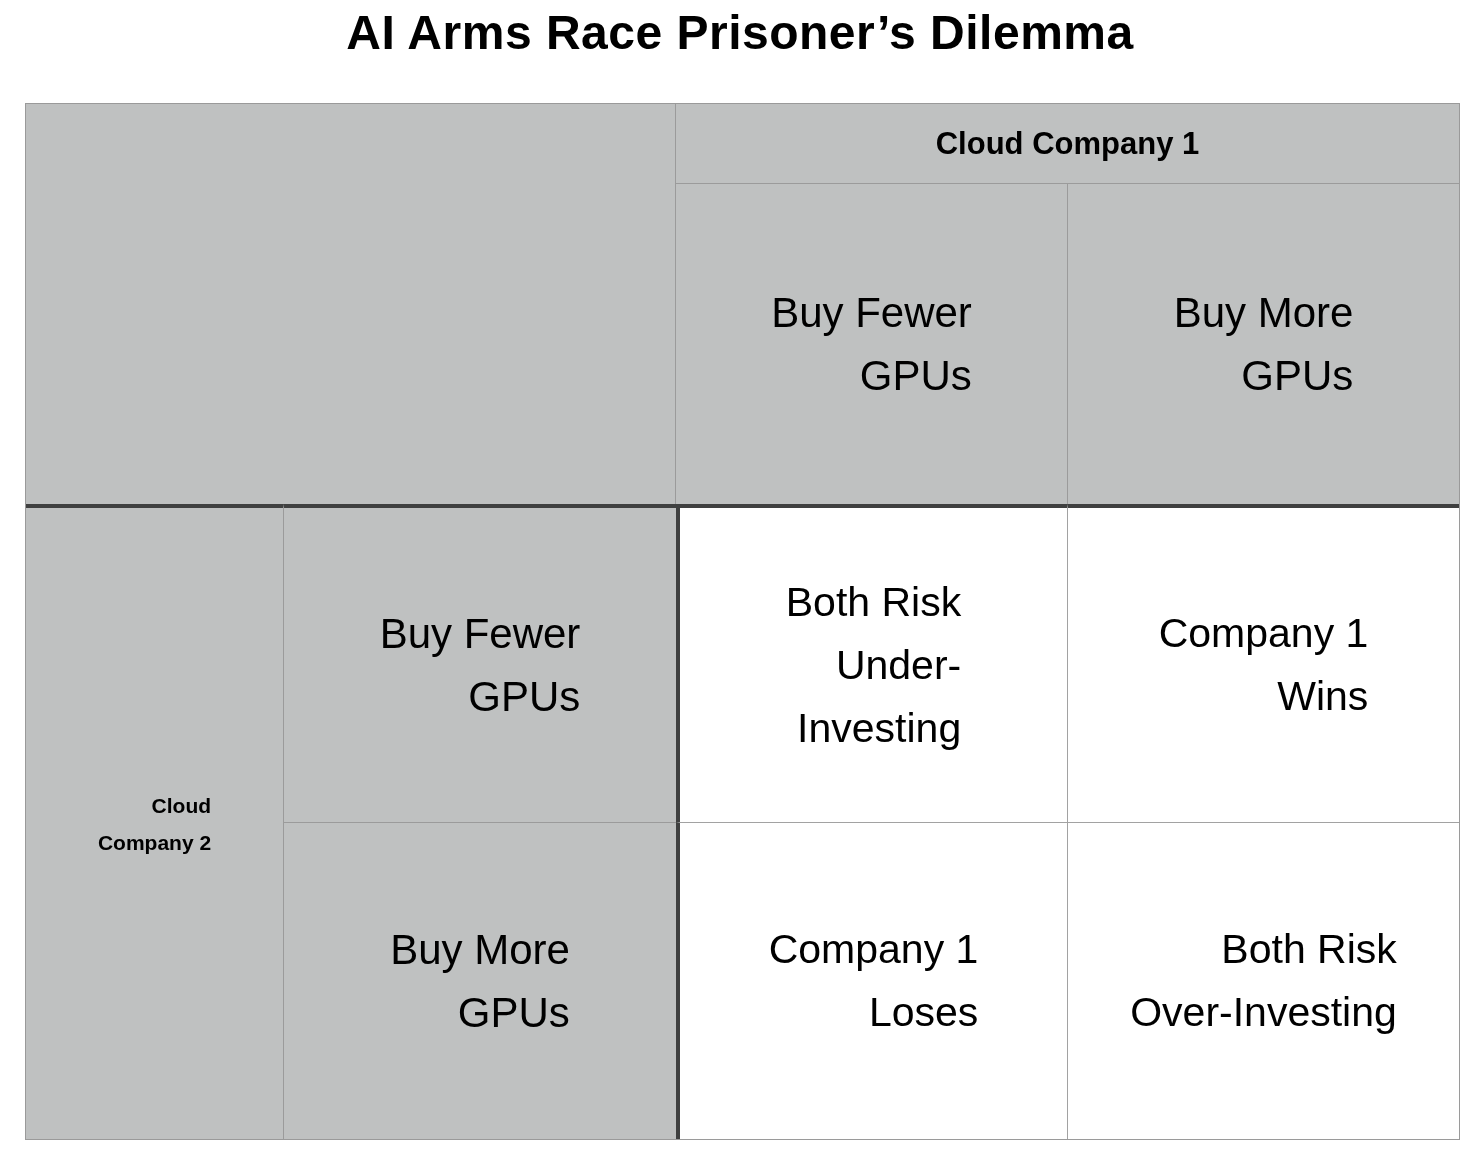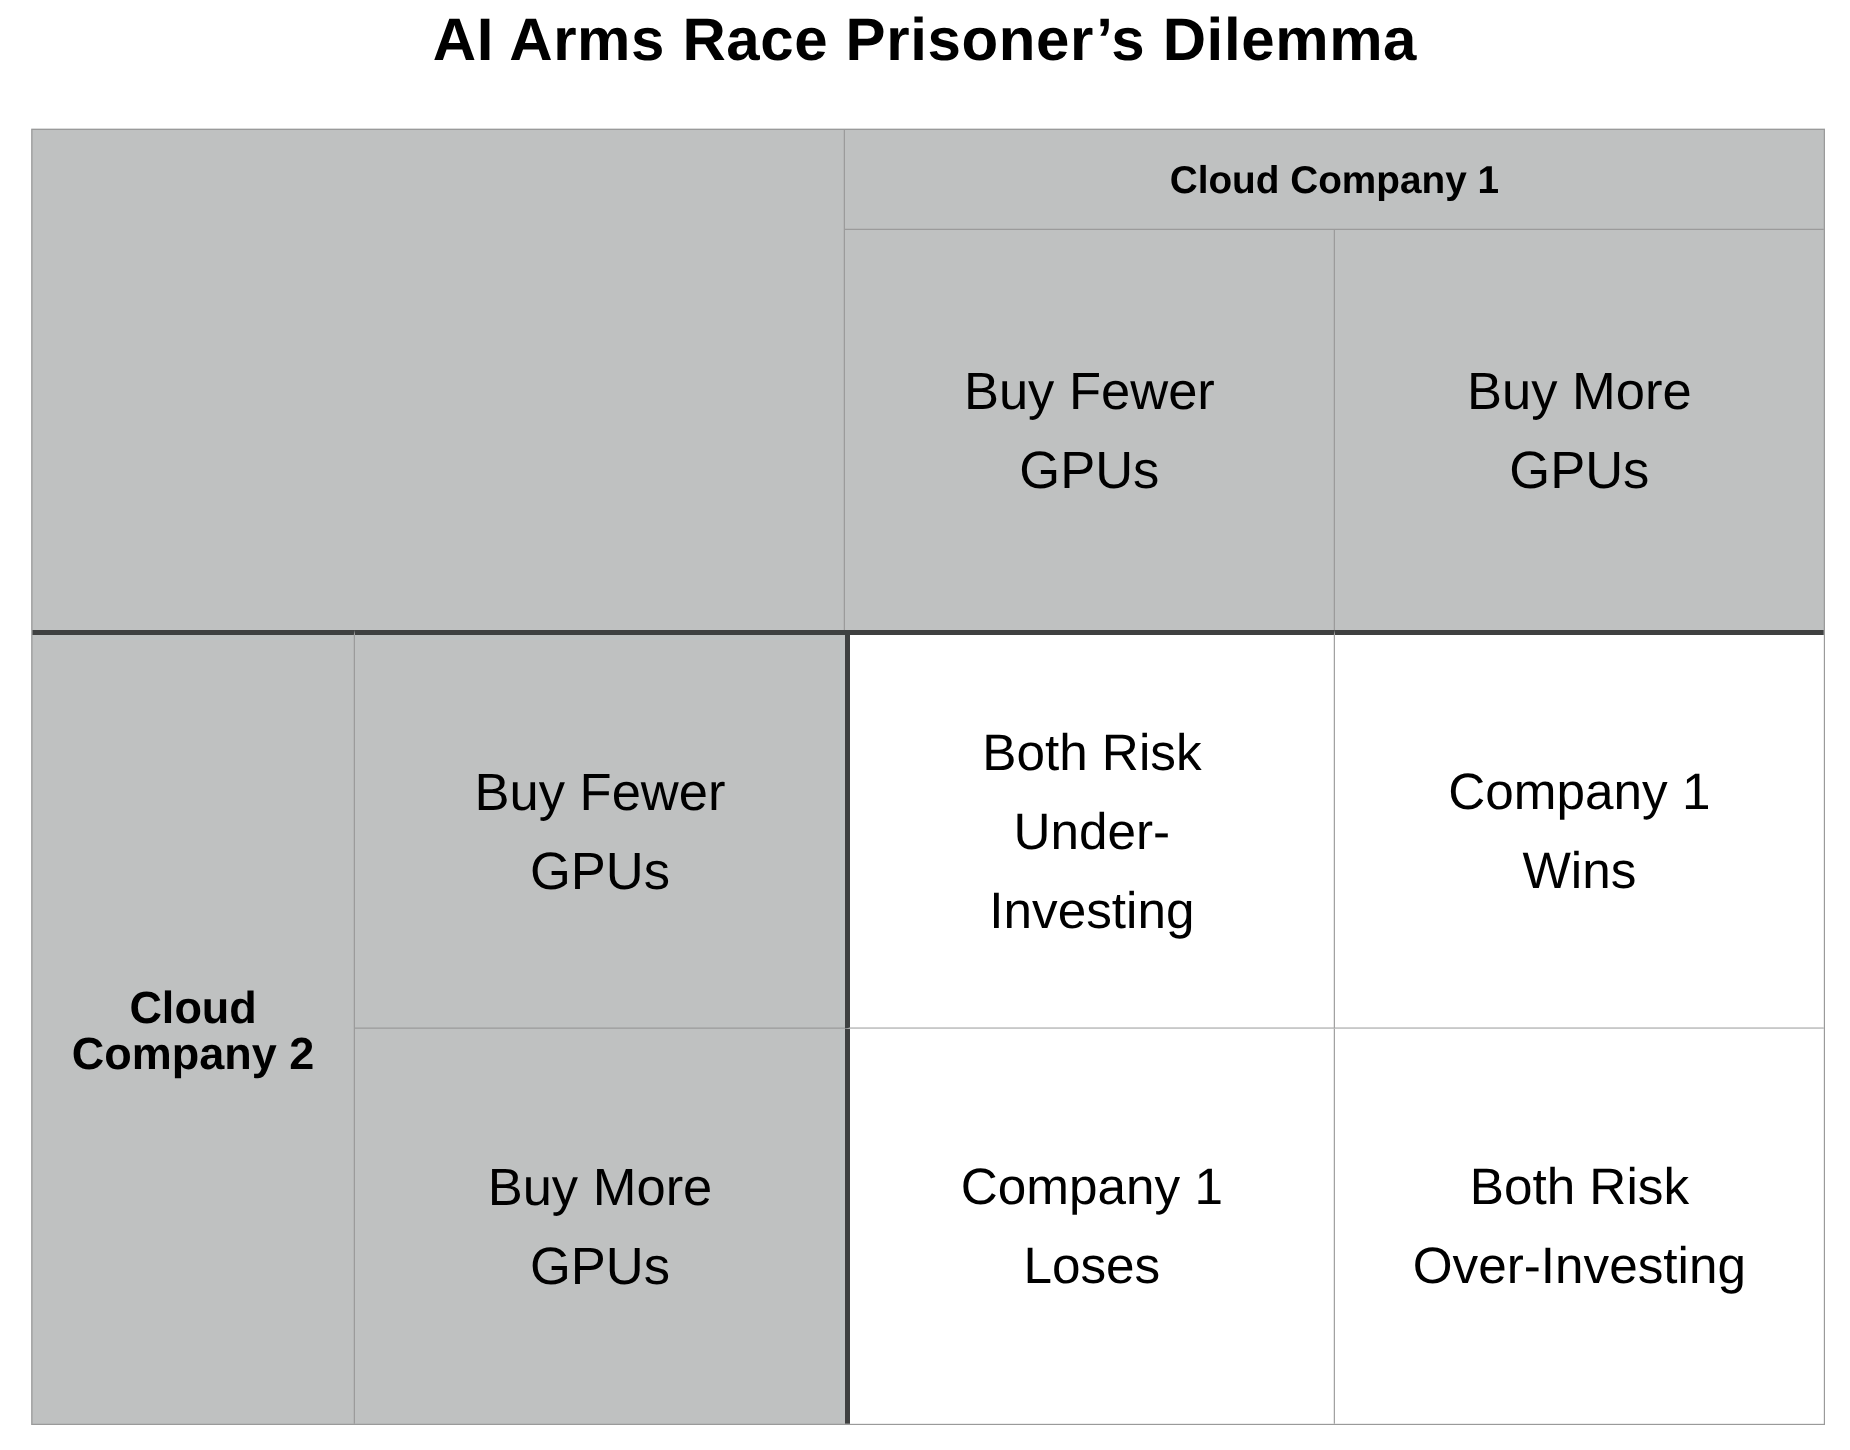--- a/index.html
+++ b/index.html
@@ -37,42 +37,42 @@
     border: 1px solid #9a9a9a;
     box-sizing: border-box;
     display: grid;
     grid-template-columns: 258px 392px 392px auto;
     grid-template-rows: 80px 320px 319px auto;
   }
   .cell {
     display: flex;
     align-items: center;
     justify-content: center;
-    text-align: center;
+    text-align: right;
     box-sizing: border-box;
     overflow: hidden;
   }
   .pre { white-space: pre-line; }
 
   
   .corner        { grid-column: 1 / 3; grid-row: 1 / 3; border-right: 1px solid #9b9b9b; }
   .p1-name       { grid-column: 3 / 5; grid-row: 1; border-bottom: 1px solid #9b9b9b;
                    font-weight: bold; font-size: 31px; }
   .p1-strat-0    { grid-column: 3; grid-row: 2; border-right: 1px solid #9b9b9b; }
   .p1-strat-1    { grid-column: 4; grid-row: 2; }
   .strat {
     font-weight: normal;
     font-size: 42px;
     line-height: 63px;
   }
 
   
   .p2-name       { grid-column: 1; grid-row: 3 / 5;
                    border-top: 4px solid #3f4040; border-right: 1px solid #9b9b9b;
-                   font-weight: bold; font-size: 36px; line-height: 37px; }
+                   font-weight: bold; font-size: 21px; line-height: 37px; }
   .p2-strat-0    { grid-column: 2; grid-row: 3;
                    border-top: 4px solid #3f4040; border-bottom: 1px solid #9b9b9b; }
   .p2-strat-1    { grid-column: 2; grid-row: 4; }
 
   .outcome {
     background: #ffffff;
     font-size: 41px;
     line-height: 63px;
     font-weight: normal;
   }

